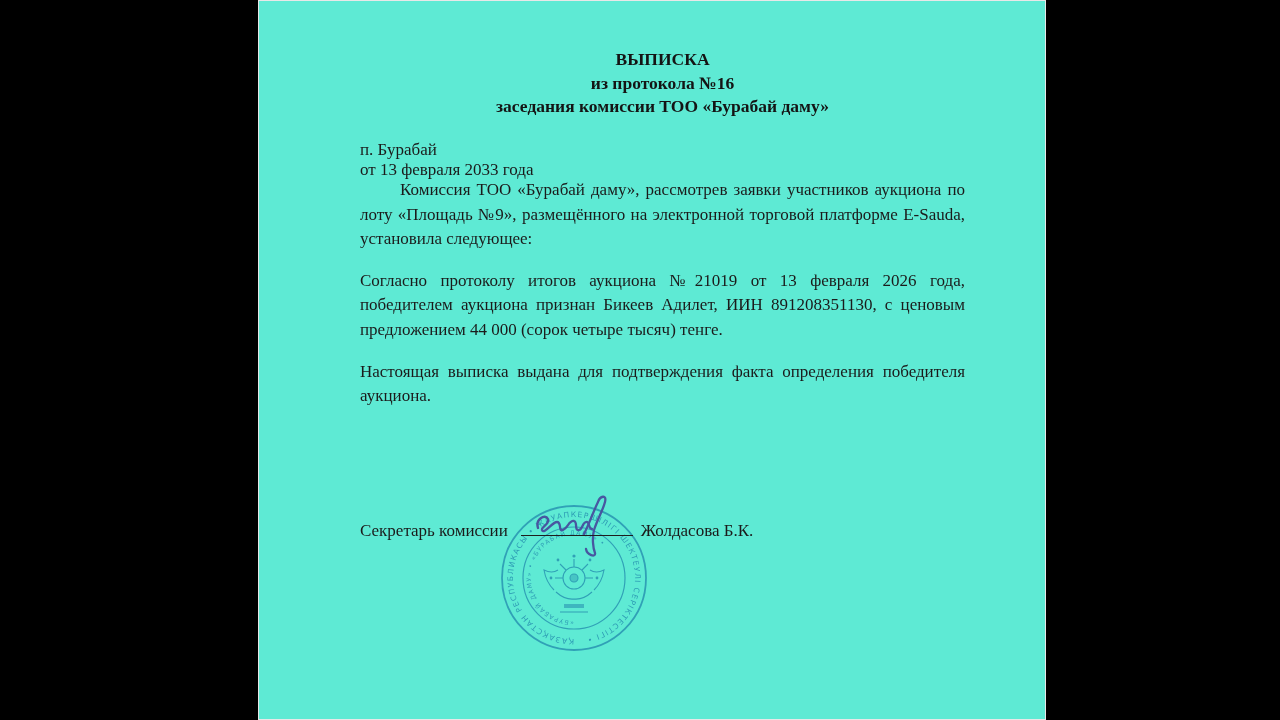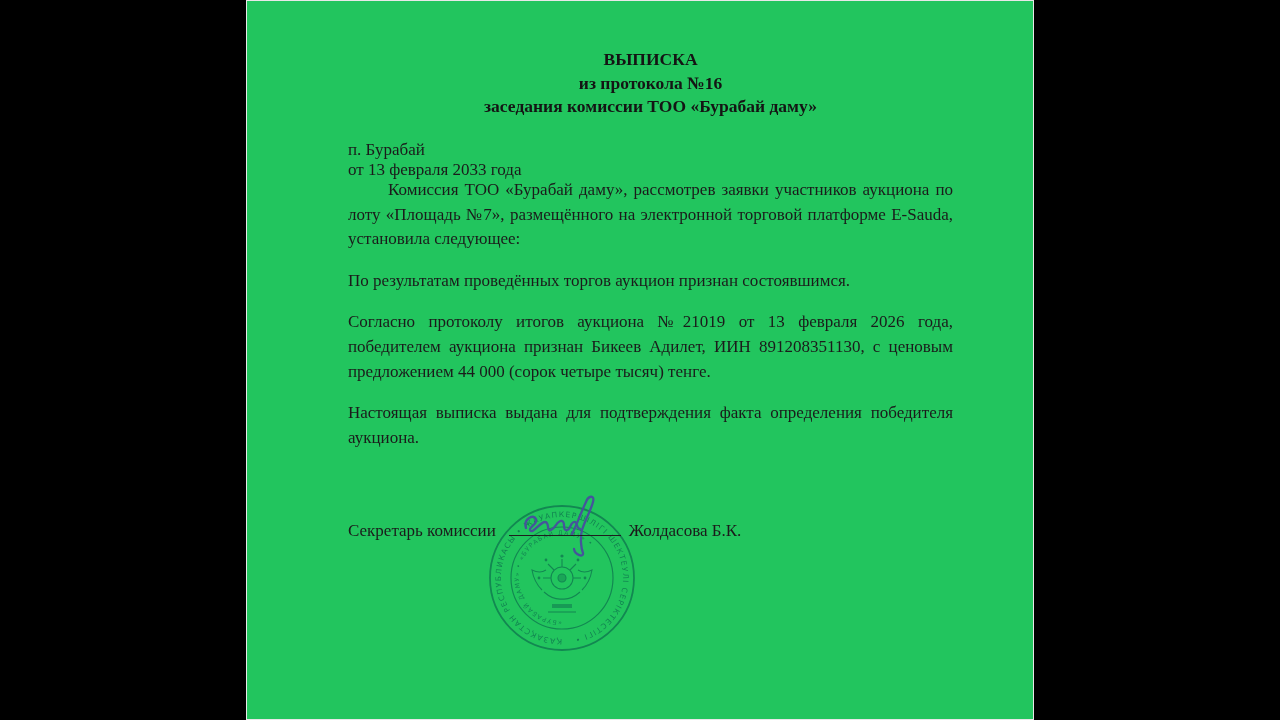--- a/index.html
+++ b/index.html
@@ -3,23 +3,23 @@
 <meta charset="utf-8">
 <style>
   * { margin:0; padding:0; box-sizing:border-box; }
   html,body { width:1280px; height:720px; overflow:hidden; }
   body {
     background:#000;
     font-family:"Liberation Serif", serif;
     position:relative;
   }
   .paper {
-    position:absolute; left:246px; top:0;
+    position:absolute; left:258px; top:0;
     width:788px; height:720px;
-    background:#22c55e;
+    background:#5eead4;
     box-shadow:inset 0 0 0 1px #e8e8e8;
   }
   .content { position:absolute; left:102px; width:605px; color:#1b1b1b; }
 
   .title-block {
     top:48px; text-align:center;
     font-weight:bold; font-size:17.5px; line-height:23.5px;
     color:#141414;
   }
   .meta-row {
@@ -66,22 +66,21 @@
     <div>из протокола №16</div>
     <div>заседания комиссии ТОО «Бурабай даму»</div>
   </div>
 
   <div class="content meta-row">
     <span>п. Бурабай</span>
     <span>от 13 февраля 2033 года</span>
   </div>
 
   <div class="content body-block">
-    <p class="indent">Комиссия ТОО «Бурабай даму», рассмотрев заявки участников аукциона по лоту «Площадь №7», размещённого на электронной торговой платформе E-Sauda, установила следующее:</p>
-    <p>По результатам проведённых торгов аукцион признан состоявшимся.</p>
+    <p class="indent">Комиссия ТОО «Бурабай даму», рассмотрев заявки участников аукциона по лоту «Площадь №9», размещённого на электронной торговой платформе E-Sauda, установила следующее:</p>
     <p>Согласно протоколу итогов аукциона №21019 от 13 февраля 2026 года, победителем аукциона признан Бикеев Адилет, ИИН 891208351130, с ценовым предложением 44 000 (сорок четыре тысяч) тенге.</p>
     <p>Настоящая выписка выдана для подтверждения факта определения победителя аукциона.</p>
   </div>
 
   <div class="content signature-row">
     <span>Секретарь комиссии</span>
     <span class="sig-line"></span>
     <span>Жолдасова Б.К.</span>
   </div>
 

